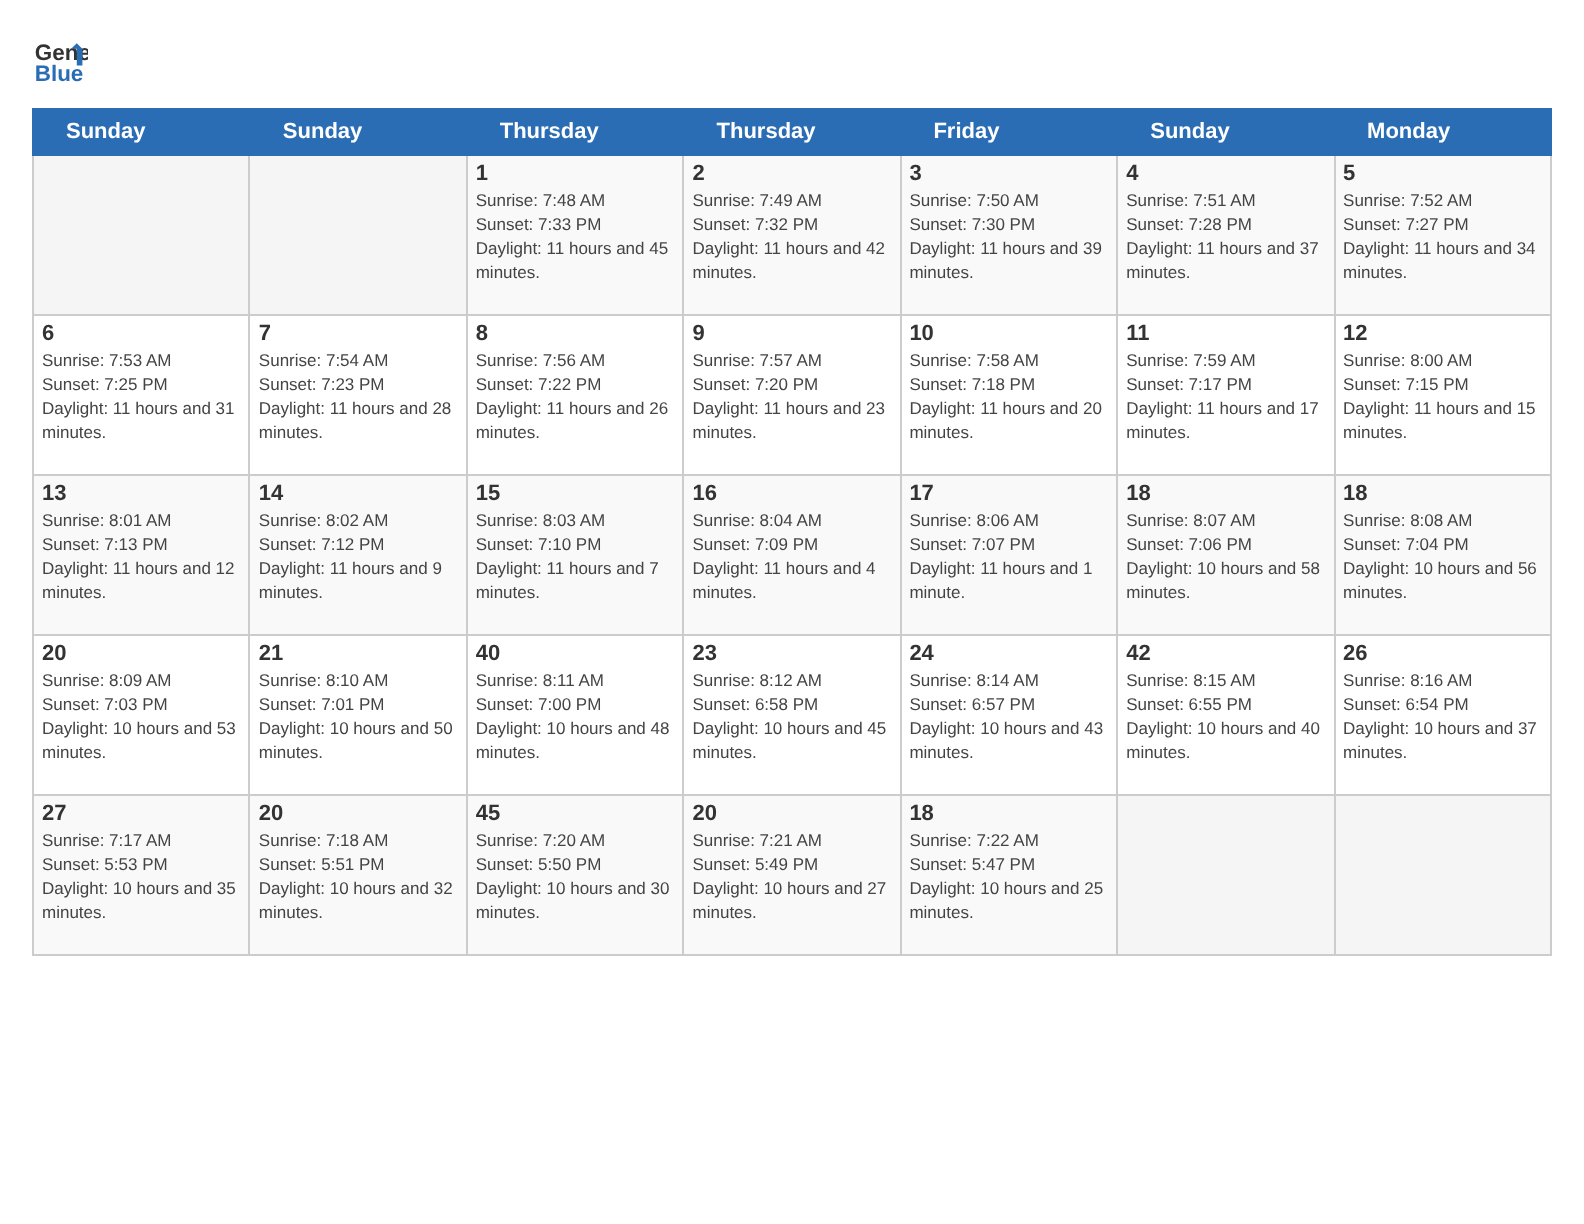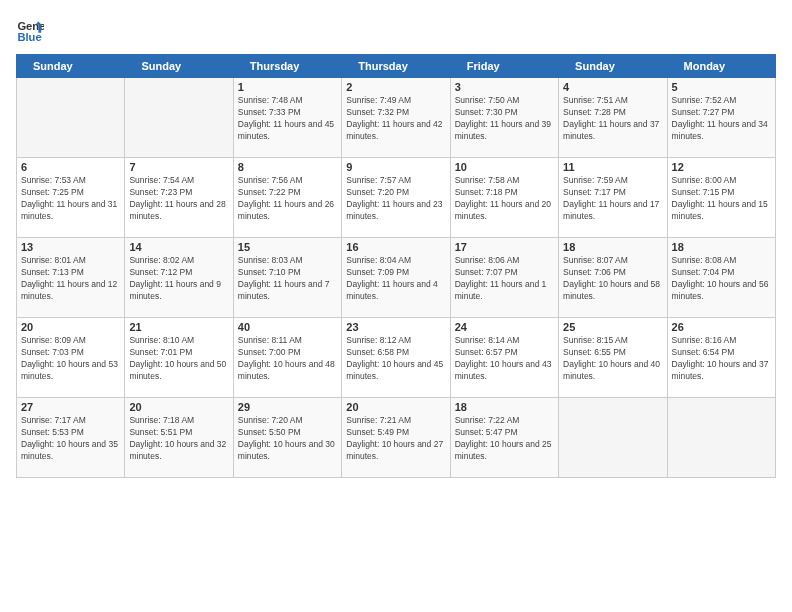--- a/index.html
+++ b/index.html
@@ -219,39 +219,39 @@
           </td>
           <td>
             <span class="day-num">23</span>
             <div class="cell-content">Sunrise: 8:12 AM<br>Sunset: 6:58 PM<br>Daylight: 10 hours and 45 minutes.</div>
           </td>
           <td>
             <span class="day-num">24</span>
             <div class="cell-content">Sunrise: 8:14 AM<br>Sunset: 6:57 PM<br>Daylight: 10 hours and 43 minutes.</div>
           </td>
           <td>
-            <span class="day-num">25</span>
+            <span class="day-num">42</span>
             <div class="cell-content">Sunrise: 8:15 AM<br>Sunset: 6:55 PM<br>Daylight: 10 hours and 40 minutes.</div>
           </td>
           <td>
             <span class="day-num">26</span>
             <div class="cell-content">Sunrise: 8:16 AM<br>Sunset: 6:54 PM<br>Daylight: 10 hours and 37 minutes.</div>
           </td>
         </tr>
         <tr>
           <td>
             <span class="day-num">27</span>
             <div class="cell-content">Sunrise: 7:17 AM<br>Sunset: 5:53 PM<br>Daylight: 10 hours and 35 minutes.</div>
           </td>
           <td>
             <span class="day-num">20</span>
             <div class="cell-content">Sunrise: 7:18 AM<br>Sunset: 5:51 PM<br>Daylight: 10 hours and 32 minutes.</div>
           </td>
           <td>
-            <span class="day-num">29</span>
+            <span class="day-num">45</span>
             <div class="cell-content">Sunrise: 7:20 AM<br>Sunset: 5:50 PM<br>Daylight: 10 hours and 30 minutes.</div>
           </td>
           <td>
             <span class="day-num">20</span>
             <div class="cell-content">Sunrise: 7:21 AM<br>Sunset: 5:49 PM<br>Daylight: 10 hours and 27 minutes.</div>
           </td>
           <td>
             <span class="day-num">18</span>
             <div class="cell-content">Sunrise: 7:22 AM<br>Sunset: 5:47 PM<br>Daylight: 10 hours and 25 minutes.</div>
           </td>

